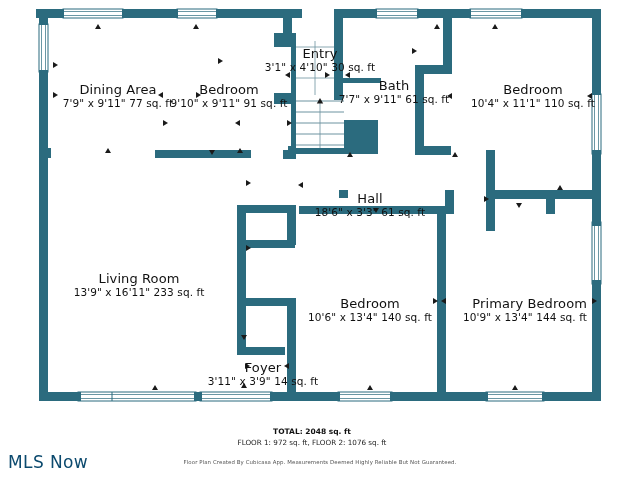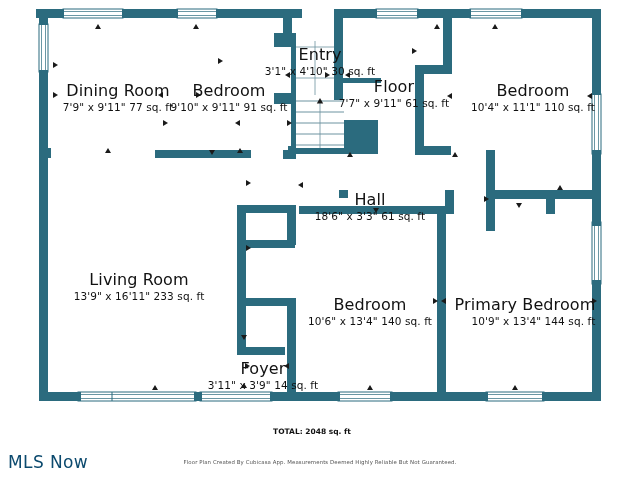--- a/index.html
+++ b/index.html
@@ -31,21 +31,21 @@
   }
   .room-label {
     position: absolute;
     text-align: center;
     line-height: 1.18;
     white-space: nowrap;
     pointer-events: none;
   }
   .room-label .rl-name {
     display: block;
-    font-size: 16px;
+    font-size: 13px;
     letter-spacing: 0.1px;
     color: #111111;
   }
   .room-label .rl-dims {
     display: block;
     font-size: 10.5px;
     letter-spacing: 0.1px;
     color: #111111;
   }
   #footer-block {
@@ -272,36 +272,36 @@
       <path d="M515 385 l-3 5 h6 Z"></path>
       <path d="M245 363 l5 3 l-5 3 Z"></path>
       <path d="M289 363 l-5 3 l5 3 Z"></path>
       <path d="M244 383 l-3 5 h6 Z"></path>
       <path d="M376 213 l3 -5 h-6 Z"></path>
       <path d="M218 58 l5 3 l-5 3 Z"></path>
     </g>
   </svg>
 
   <div class="room-label" style="left:118px; top:82px; transform:translateX(-50%);">
-    <span class="rl-name">Dining Room</span>
+    <span class="rl-name">Dining Area</span>
     <span class="rl-dims">7'9" x 9'11" 77 sq. ft</span>
   </div>
 
   <div class="room-label" style="left:229px; top:82px; transform:translateX(-50%);">
     <span class="rl-name">Bedroom</span>
     <span class="rl-dims">9'10" x 9'11" 91 sq. ft</span>
   </div>
 
   <div class="room-label" style="left:320px; top:46px; transform:translateX(-50%);">
     <span class="rl-name">Entry</span>
     <span class="rl-dims">3'1" x 4'10" 30 sq. ft</span>
   </div>
 
   <div class="room-label" style="left:394px; top:78px; transform:translateX(-50%);">
-    <span class="rl-name">Floor</span>
+    <span class="rl-name">Bath</span>
     <span class="rl-dims">7'7" x 9'11" 61 sq. ft</span>
   </div>
 
   <div class="room-label" style="left:533px; top:82px; transform:translateX(-50%);">
     <span class="rl-name">Bedroom</span>
     <span class="rl-dims">10'4" x 11'1" 110 sq. ft</span>
   </div>
 
   <div class="room-label" style="left:370px; top:175px; transform:translateX(-50%);margin-top:16px;">
     <span class="rl-name">Hall</span>
@@ -323,19 +323,20 @@
     <span class="rl-dims">10'9" x 13'4" 144 sq. ft</span>
   </div>
 
   <div class="room-label" style="left:263px; top:360px; transform:translateX(-50%);">
     <span class="rl-name">Foyer</span>
     <span class="rl-dims">3'11" x 3'9" 14 sq. ft</span>
   </div>
 
   <div id="footer-block">
     <div class="f-total">TOTAL: 2048 sq. ft</div>
+    <div class="f-line">FLOOR 1: 972 sq. ft, FLOOR 2: 1076 sq. ft</div>
   </div>
 
   <div id="footer-disclaimer">Floor Plan Created By Cubicasa App. Measurements Deemed Highly Reliable But Not Guaranteed.</div>
 
   <div id="mls-logo">MLS Now</div>
 
 </div>
 
 </body></html>

